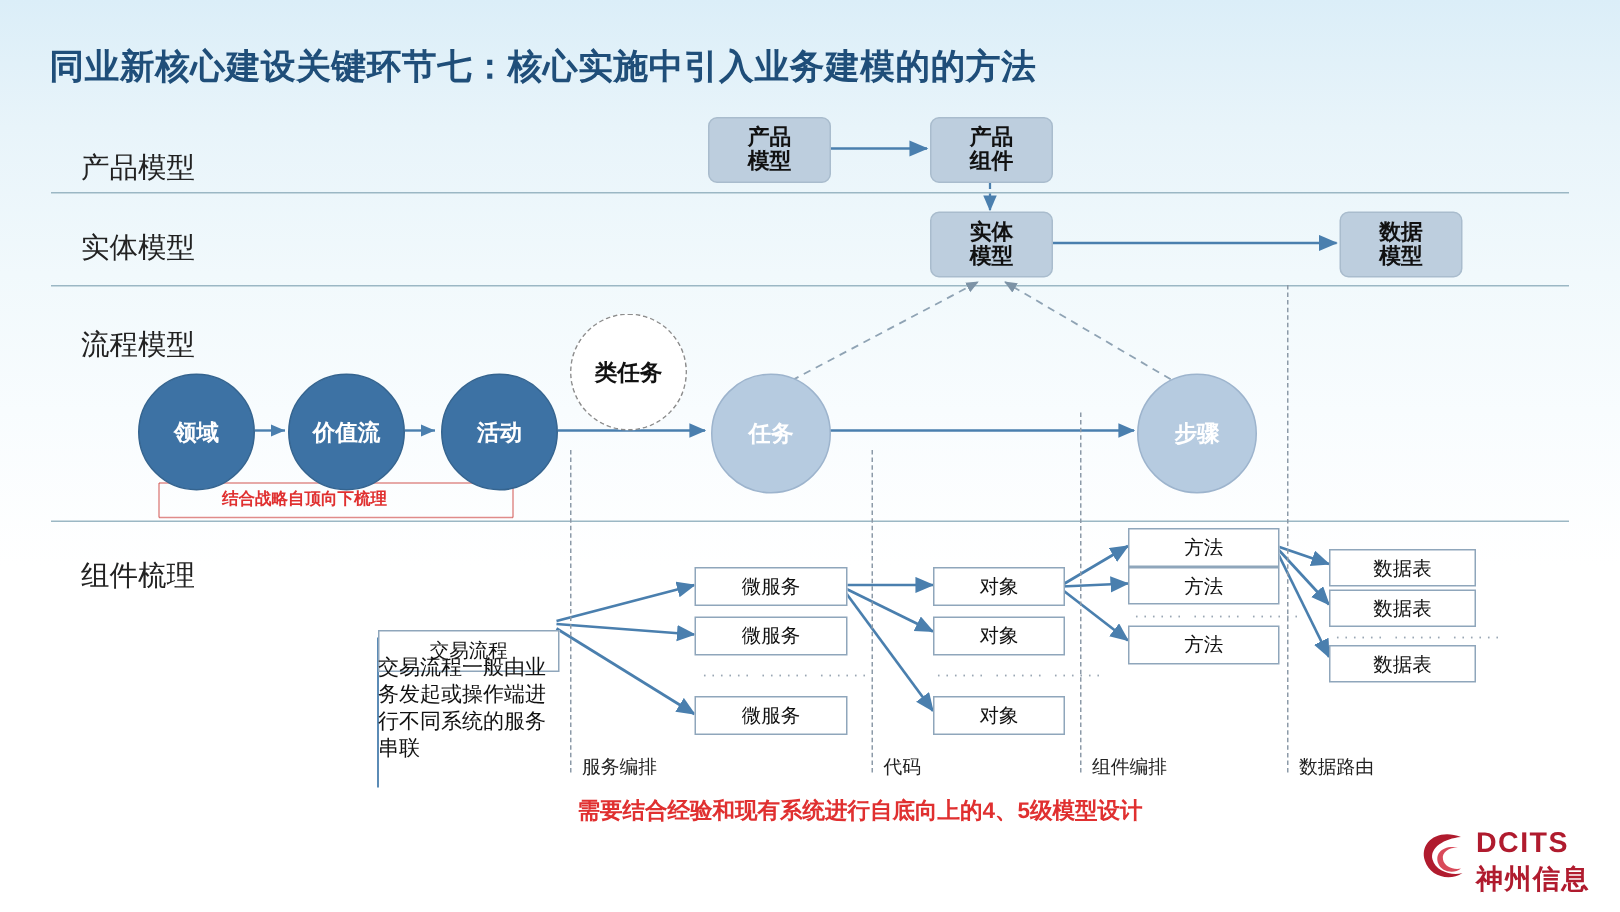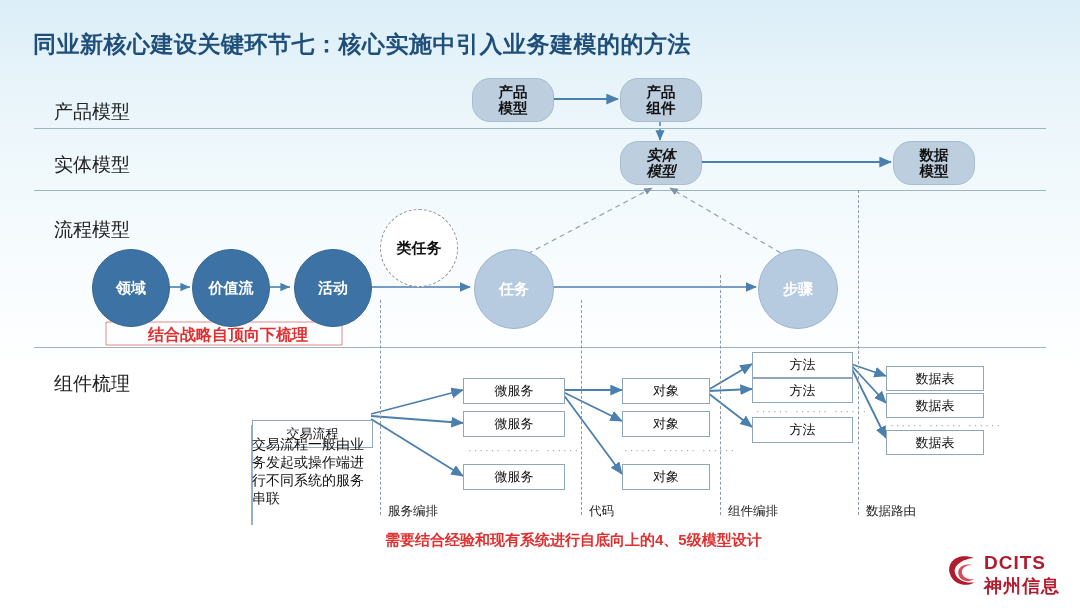--- a/index.html
+++ b/index.html
@@ -20,21 +20,21 @@
   #title-text{
     position:absolute;left:33px;top:17px;
     font-size:23px;font-weight:bold;color:#1f4e79;
     letter-spacing:0.5px;white-space:nowrap;margin-top:12px;
   }
   
   .lane-line{position:absolute;left:34px;width:1012px;height:1px;background:#9bb7c4;}
   .lane-label{position:absolute;font-size:19px;color:#222;white-space:nowrap;}
   
   .mbox{
-    position:absolute;background:#bdcede;border:1px solid #a9bccd;border-radius:18px;
+    position:absolute;background:#bdcede;border:1px solid #a9bccd;border-radius:6px;
     display:flex;align-items:center;justify-content:center;text-align:center;
     font-size:14.5px;font-weight:bold;color:#111;line-height:1.12;
   }
   
   .circ{
     position:absolute;border-radius:50%;
     display:flex;align-items:center;justify-content:center;text-align:center;
     font-size:15px;font-weight:bold;color:#ffffff;
   }
   .circ.dark{background:#3d72a4;border:1px solid #35648f;}
@@ -146,21 +146,21 @@
 
   <div class="mbox" style="left:472px;top:78px;width:80px;height:42px;">
     <span style="white-space:pre-line;">产品
 模型</span>
   </div>
   <div class="mbox" style="left:620px;top:78px;width:80px;height:42px;">
     <span style="white-space:pre-line;">产品
 组件</span>
   </div>
   <div class="mbox" style="left:620px;top:141px;width:80px;height:42px;">
-    <span style="white-space:pre-line;font-style:italic;">实体
+    <span style="white-space:pre-line;">实体
 模型</span>
   </div>
   <div class="mbox" style="left:893px;top:141px;width:80px;height:42px;">
     <span style="white-space:pre-line;">数据
 模型</span>
   </div>
 
   <div class="circ dark" style="left:92px;top:249px;width:76px;height:76px;">
     <span>领域</span>
   </div>
@@ -173,21 +173,21 @@
   <div class="circ dashed" style="left:380px;top:209px;width:76px;height:76px;">
     <span>类任务</span>
   </div>
   <div class="circ light" style="left:474px;top:249px;width:78px;height:78px;">
     <span>任务</span>
   </div>
   <div class="circ light" style="left:758px;top:249px;width:78px;height:78px;">
     <span>步骤</span>
   </div>
 
-  <div class="red-note" style="left:148px;top:325px;font-size:16px;">结合战略自顶向下梳理</div>
+  <div class="red-note" style="left:148px;top:325px;font-size:11px;">结合战略自顶向下梳理</div>
 
   <div class="vdash" style="left:380px;top:300px;height:215px;"></div>
   <div class="vdash" style="left:581px;top:300px;height:215px;"></div>
   <div class="vdash" style="left:720px;top:275px;height:240px;"></div>
   <div class="vdash" style="left:858px;top:190px;height:325px;"></div>
 
   <div class="sbox" style="left:252px;top:420px;width:119px;height:26px;">
     <span>交易流程</span>
   </div>
 

